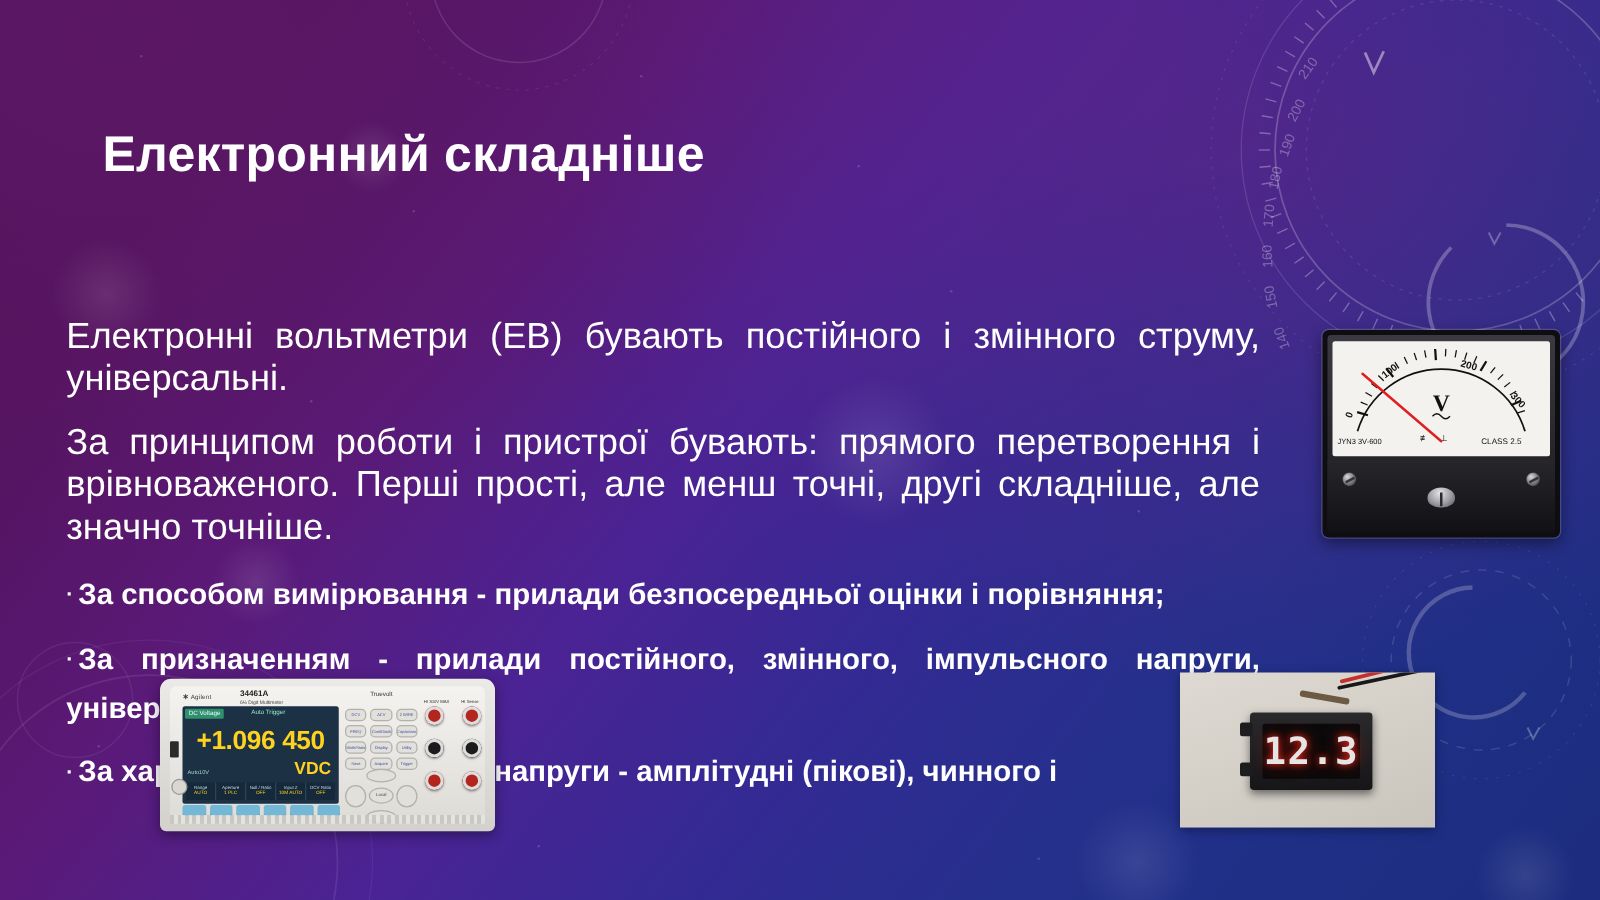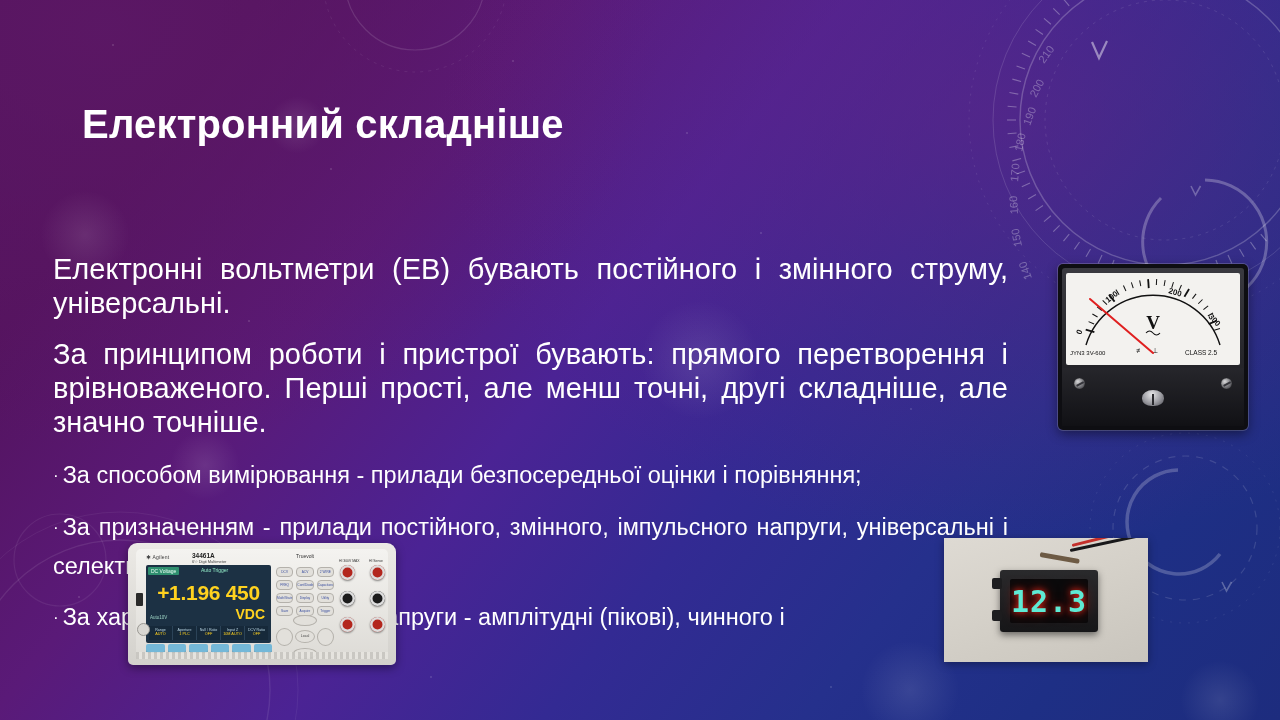--- a/index.html
+++ b/index.html
@@ -77,20 +77,21 @@
     text-justify: inter-word;
   }
   .para.nojust { text-align: left; }
   .bullet {
     color: #ffffff;
     font-size: 23.5px;
     line-height: 38px;
     margin: 0 0 13px 0;
     text-align: justify;
     text-justify: inter-word;
+    font-weight: bold;
   }
   .bullet .dot {
     font-size: 17px;
     vertical-align: 2px;
     padding-right: 4px;
   }
 
   
   .analog-meter {
     position: absolute;
@@ -192,21 +193,21 @@
     position: absolute;
     left: 10px; top: 9px;
     width: 78px; height: 44px;
     background: #0a0a0b;
     border-radius: 2px;
     display: flex;
     align-items: center;
     justify-content: center;
   }
   .led-digits {
-    color: #5eead4;
+    color: #e5e5e5;
     font-family: "DejaVu Sans Mono", monospace;
     font-size: 30px;
     font-weight: bold;
     letter-spacing: 1px;
     text-shadow: 0 0 6px rgba(255,40,25,0.95), 0 0 14px rgba(255,30,15,0.6);
   }
   .led-clip {
     position: absolute;
     left: -8px;
     width: 10px; height: 11px;
@@ -579,21 +580,21 @@
       <div class="bench-brand">
         <b>∗</b> <span>Agilent</span>
       </div>
       <div class="bench-model">34461A</div>
       <div class="bench-sub">6½ Digit Multimeter</div>
       <div class="bench-truevolt">Truevolt</div>
 
       <div class="bench-screen">
         <div class="scr-tab">DC Voltage</div>
         <div class="scr-tab2">Auto Trigger</div>
-        <div class="scr-main">+1.196 450</div>
+        <div class="scr-main">+1.096 450</div>
         <div class="scr-unit">VDC</div>
         <div class="scr-auto">Auto10V</div>
 
         <div class="scr-strip">
           <div class="scr-cell">
             <span class="k">Range</span>
             <span class="v">AUTO</span>
           </div>
           <div class="scr-cell">
             <span class="k">Aperture</span>

